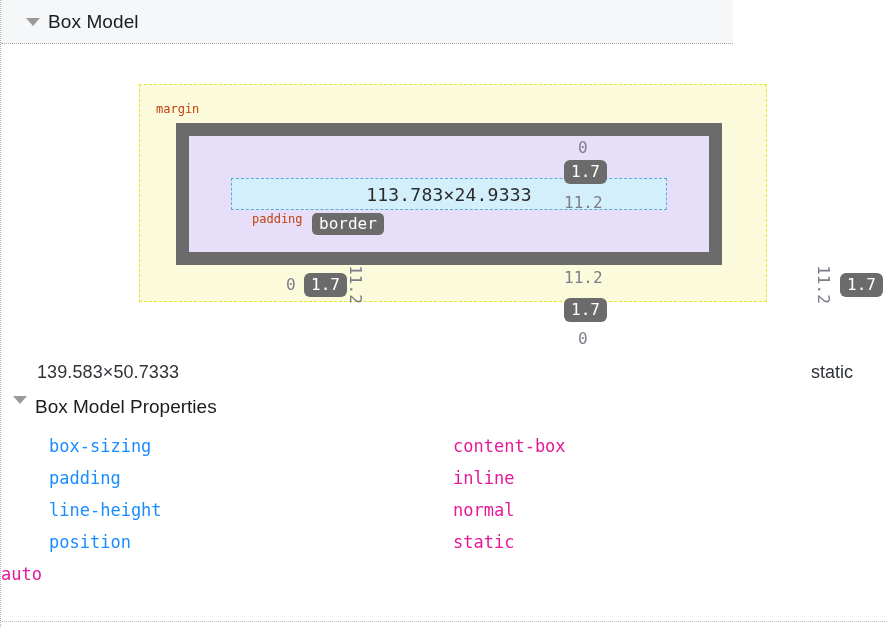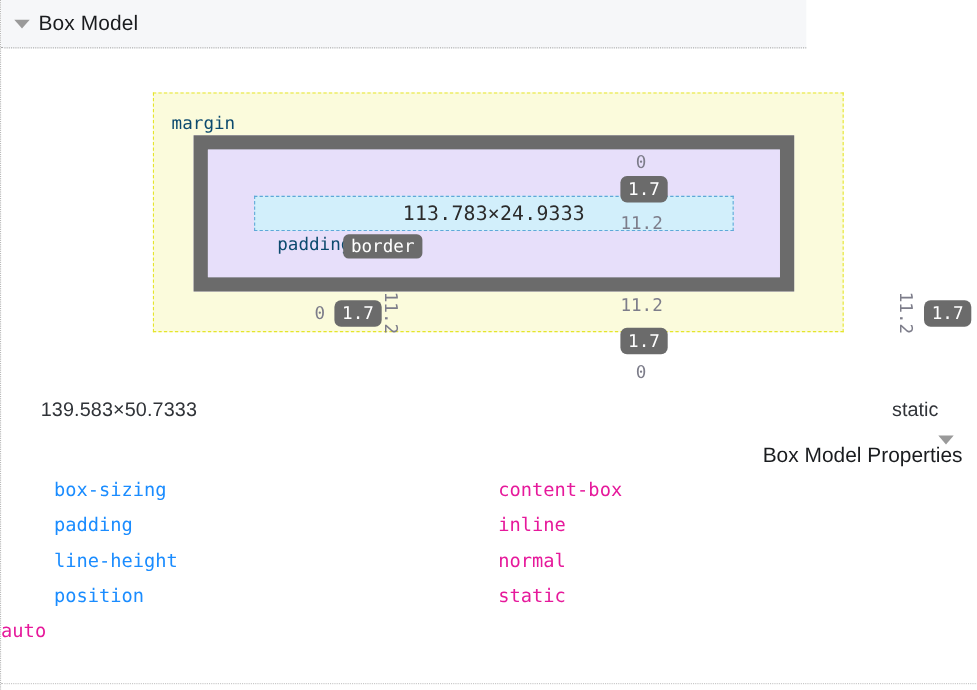--- a/index.html
+++ b/index.html
@@ -28,21 +28,21 @@
     position: absolute;
     left: 0;
     top: 0;
     width: 732px;
     height: 44px;
     box-sizing: border-box;
     background: #f6f7f9;
     border-bottom: 1px dotted #a9a9a9;
     display: flex;
     align-items: center;
-    padding-left: 12px;
+    padding-left: 25px;
   }
   .twisty {
     width: 0;
     height: 0;
     border-left: 7px solid transparent;
     border-right: 7px solid transparent;
     border-top: 8px solid #9a9a9a;
     margin-right: 8px;
     flex: none;
   }
@@ -105,22 +105,22 @@
     font-family: "DejaVu Sans Mono", monospace;
     font-size: 18px;
     color: #2b2b2b;
     letter-spacing: 0.2px;
   }
 
   
   .region-label {
     position: absolute;
     font-family: "DejaVu Sans Mono", monospace;
-    font-size: 16px;
-    color: #0c4a6e;
+    font-size: 12px;
+    color: #c2410c;
     white-space: nowrap;
   }
   .label-margin { left: 16px; top: 17px; }
   .label-padding { left: 63px; top: 76px; }
   .label-border {
     left: 172px;
     top: 128px;
     padding: 1px 7px 2px 7px;
     background: #6b6b6b;
     color: #ffffff;
@@ -193,24 +193,23 @@
   }
 
   
   .props-header {
     position: absolute;
     left: 0;
     top: 396px;
     width: 874px;
     height: 28px;
     display: flex;
-    align-items: flex-end;
+    align-items: flex-start;
     padding-left: 12px;
     box-sizing: border-box;
-    flex-direction: column;
   }
   .props-header-title {
     font-size: 19px;
     color: #1a1c1f;
   }
   .props-list {
     position: absolute;
     left: 0;
     top: 430px;
     width: 888px;

